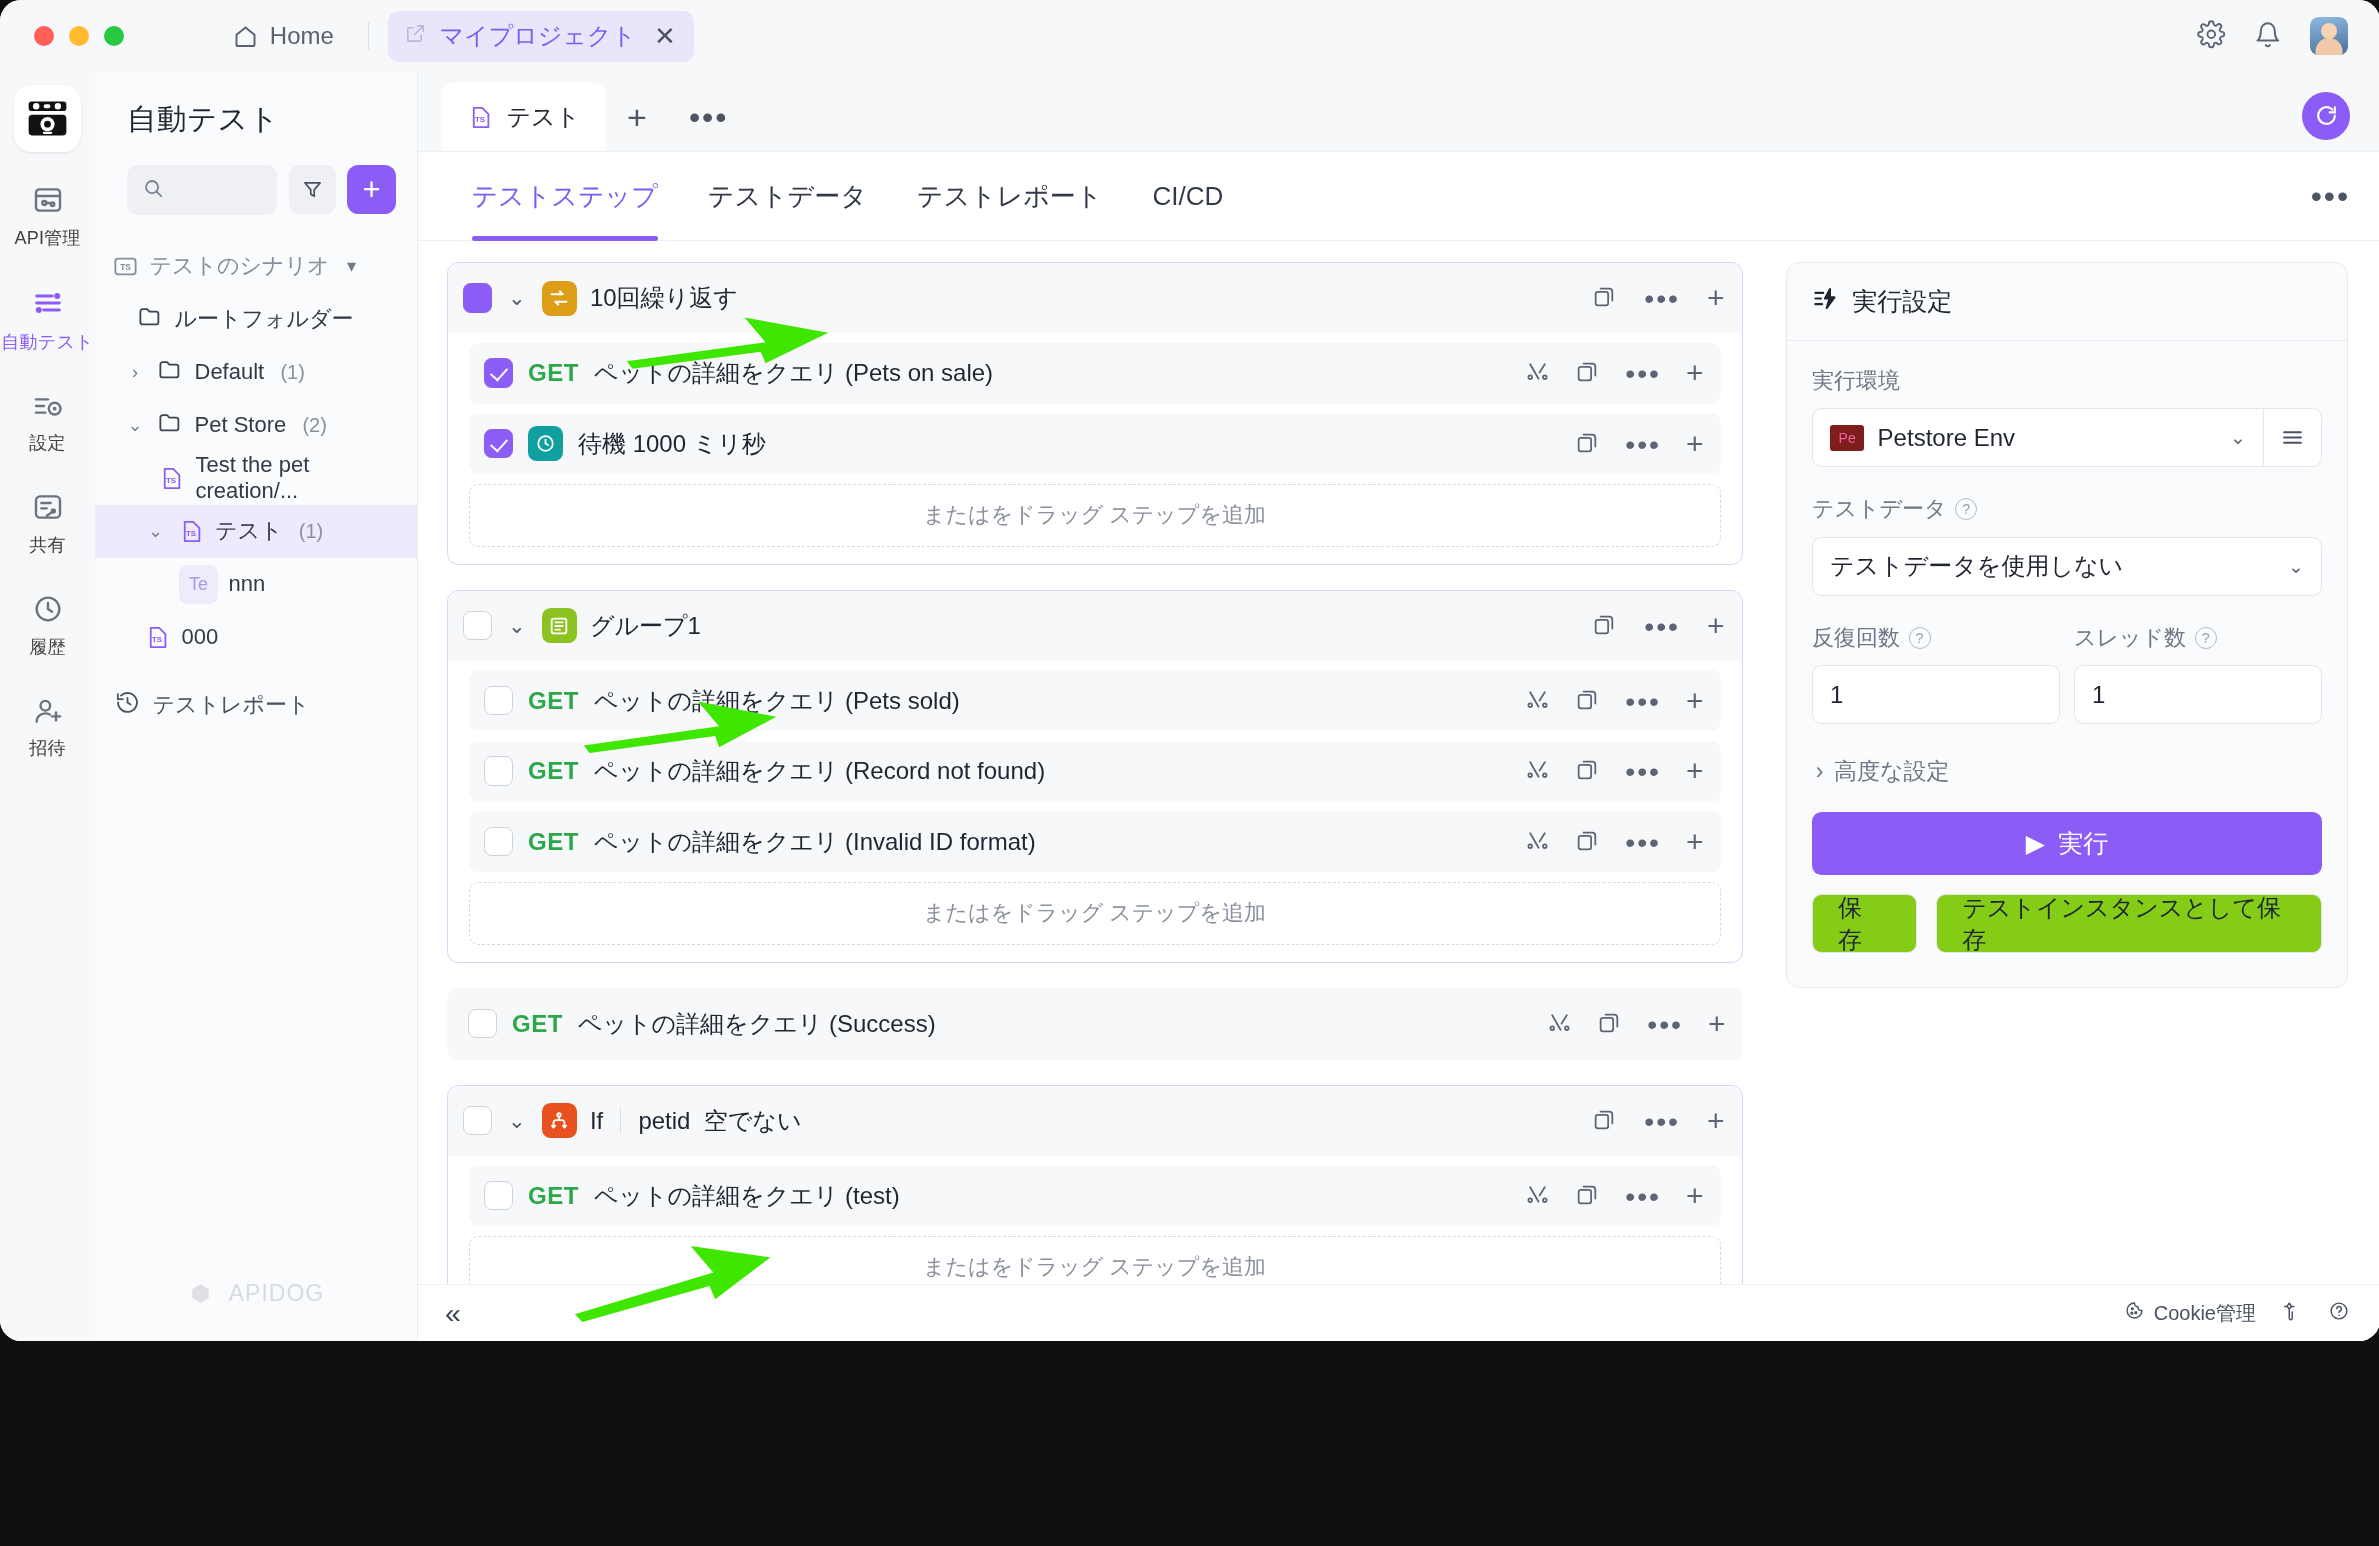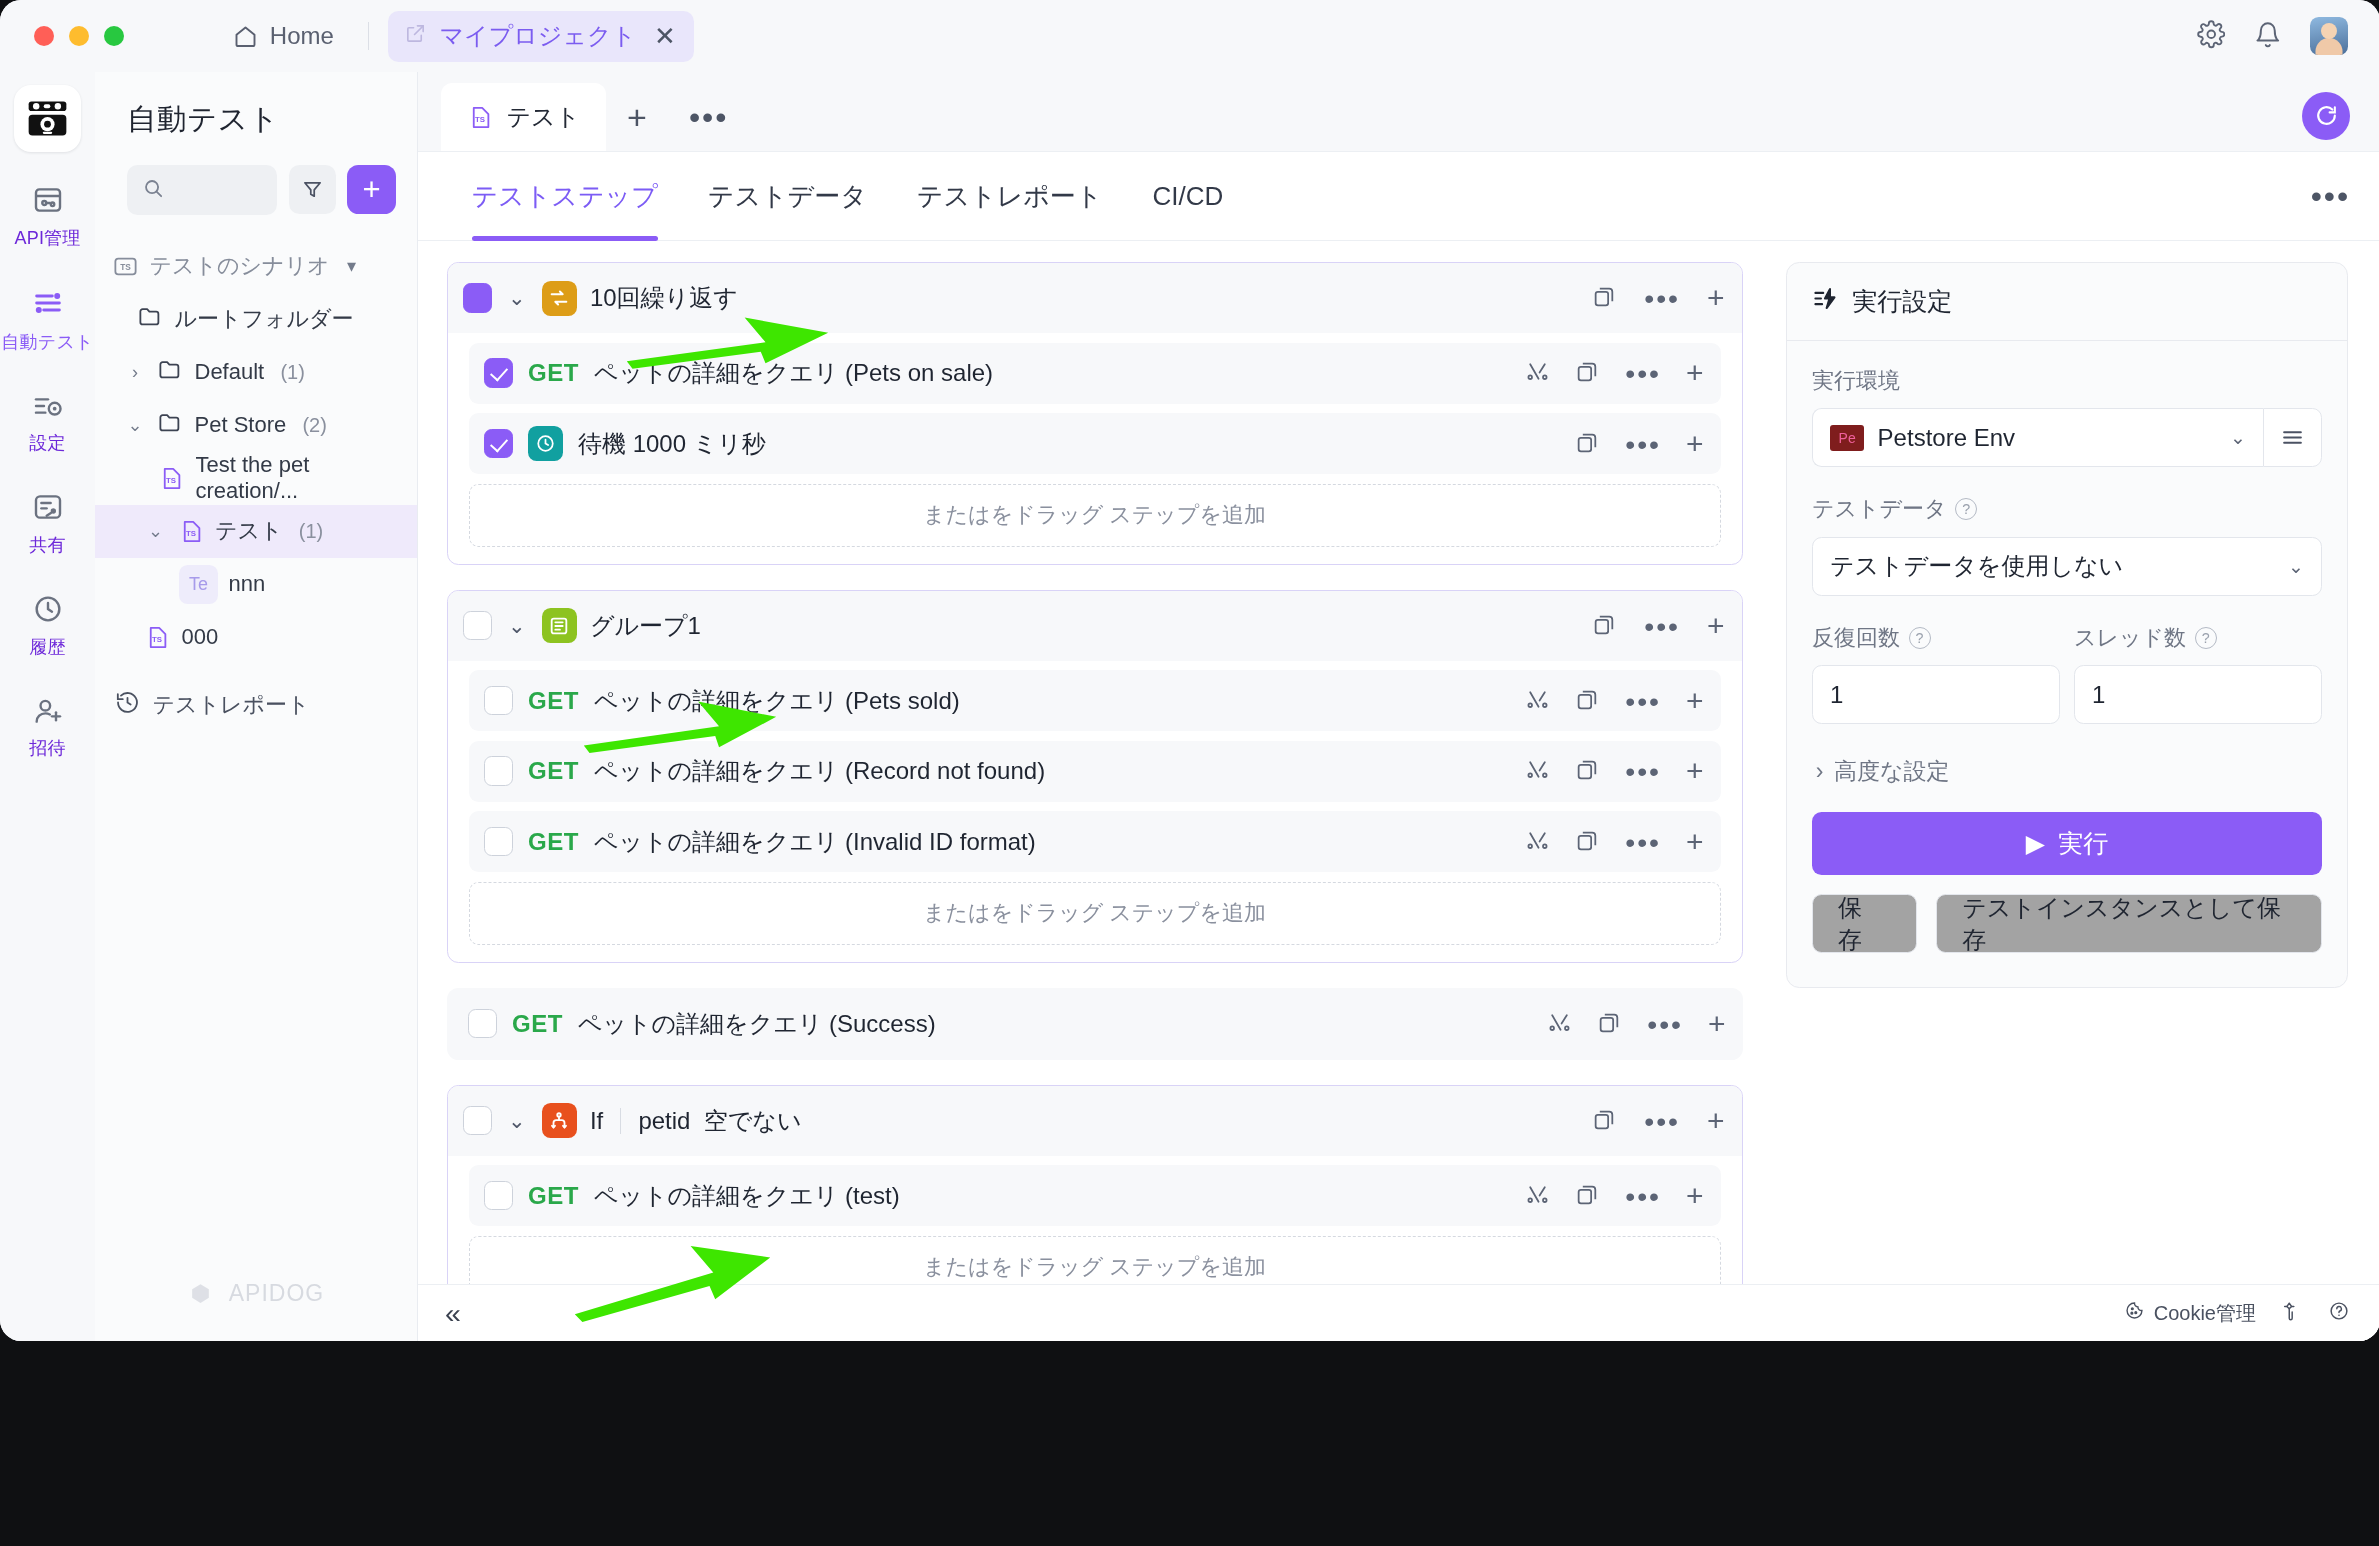--- a/index.html
+++ b/index.html
@@ -71,21 +71,21 @@
     width:67px;height:67px;border-radius:17px;background:#ffffff;
     display:flex;align-items:center;justify-content:center;
     box-shadow:0 1px 2.9px rgba(20,25,40,.10);
     margin-bottom:32px;
   }
   .rail-item{
     display:flex;flex-direction:column;align-items:center;gap:6.7px;
     margin-bottom:36px; width:95px;
   }
   .rail-ico{ color:#6b7280; }
-  .rail-lbl{ font-size:18px; color:#6d28d9; letter-spacing:0.2px;}
+  .rail-lbl{ font-size:18px; color:#404040; letter-spacing:0.2px;}
   .rail-item.active .rail-ico{ color:#8b5cf6; }
   .rail-item.active .rail-lbl{ color:#8b5cf6; }
 
   
   .side {
     position:absolute; left:95px; top:72px; bottom:0; width:323px;
     background:#fafbfc;
     border-right:1px solid #e9ecf1;
     padding:0 0 0 0;
   }
@@ -282,21 +282,21 @@
     height:59px;background:#fff;border:1px solid #e3e6ec;border-radius:9.5px;
     display:flex;align-items:center;padding:0 17px;font-size:24px;color:#1f2531;
   }
   .adv{ display:flex;align-items:center;gap:10.5px; font-size:23px;color:#6f7685; margin:32px 0 25px 3.8px;}
   .run-btn{
     height:63px;background:#8b5cf6;border-radius:9.5px;color:#fff;font-size:25px;
     display:flex;align-items:center;justify-content:center;gap:13.3px;
   }
   .btn-row{ display:flex; gap:19px; margin-top:19px; }
   .wbtn{
-    height:59px;background:#a3a3a3;border:1px solid #e3e6ec;border-radius:9.5px;
+    height:59px;background:#84cc16;border:1px solid #e3e6ec;border-radius:9.5px;
     display:flex;align-items:center;justify-content:center;font-size:24px;color:#1f2531;
     padding:0 25px;
   }
 
   
   .statusbar{
     position:absolute; left:418px; right:0; bottom:0; height:57px;
     background:#fff; border-top:1px solid #eceff3;
     display:flex;align-items:center; padding:0 30px 0 27px;
   }

